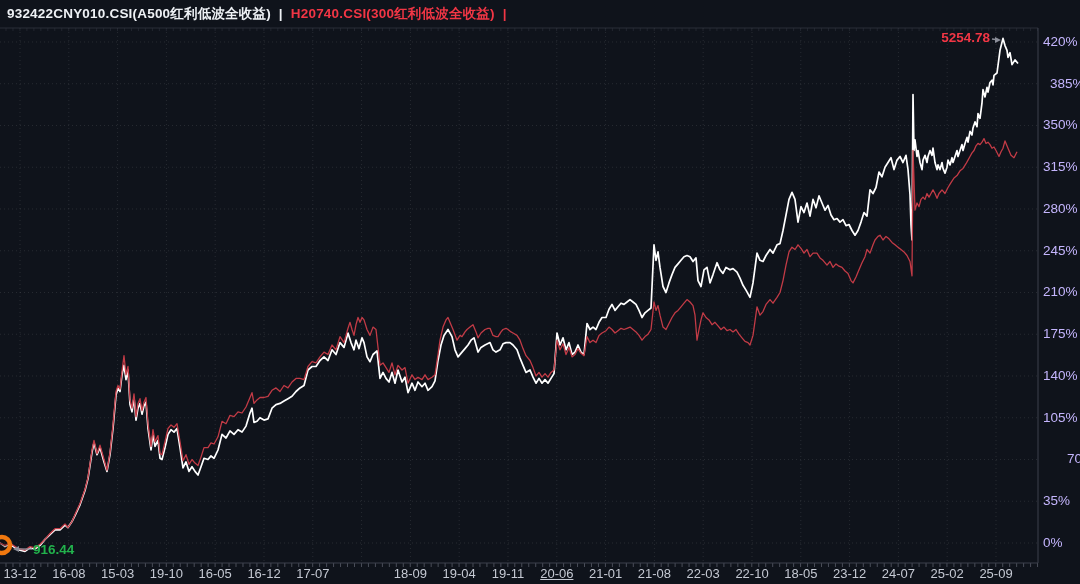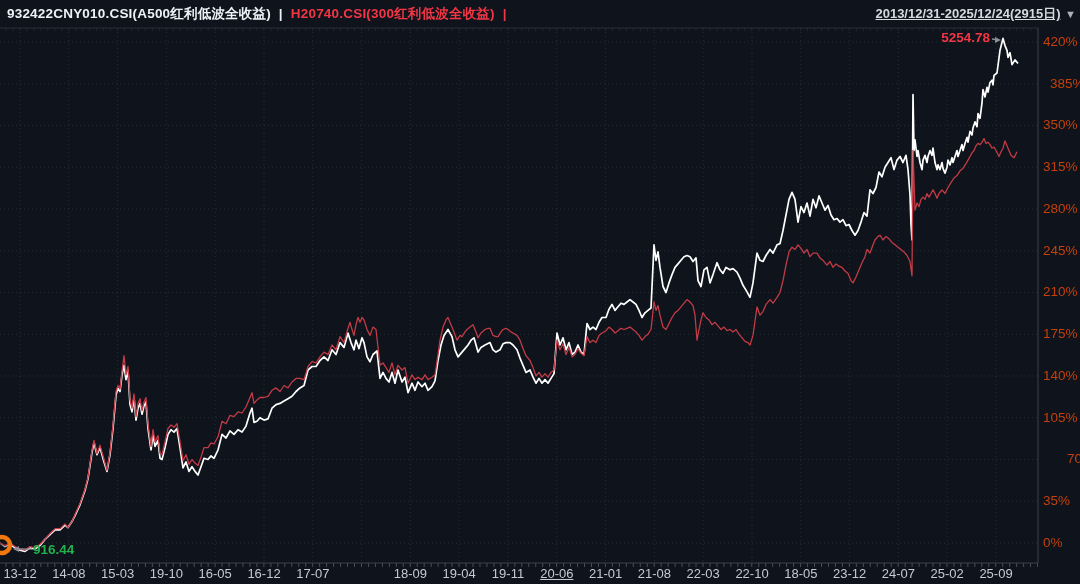--- a/index.html
+++ b/index.html
@@ -4,21 +4,21 @@
 <style>
   html,body{margin:0;padding:0;background:#0f131b;}
   #app{position:relative;width:1080px;height:584px;background:#0f131b;overflow:hidden;
        font-family:"Liberation Sans",sans-serif;-webkit-font-smoothing:antialiased;}
   #header{position:absolute;left:0;top:0;width:1080px;height:28px;}
   #legend{position:absolute;left:7px;top:5px;font-size:13.5px;font-weight:700;letter-spacing:.2px;white-space:nowrap;}
   #range-control{position:absolute;right:4px;top:5px;font-size:13px;font-weight:700;color:#d6d9e0;cursor:pointer;white-space:nowrap;}
   #range-text{text-decoration:underline;}
   #range-caret{color:#aeb1bb;font-size:11px;margin-left:1px;}
   #plot-svg{position:absolute;left:0;top:0;}
-  .ylab{position:absolute;left:1043px;font-size:13.5px;color:#c2410c;line-height:16px;}
+  .ylab{position:absolute;left:1043px;font-size:13.5px;color:#c4b5fd;line-height:16px;}
   .xlab{position:absolute;top:566px;font-size:13px;color:#c5c9d3;transform:translateX(-50%);white-space:nowrap;}
   .anno{position:absolute;font-size:13.5px;font-weight:700;white-space:nowrap;}
 </style>
 </head>
 <body>
 
 <div id="app">
 
   <svg id="plot-svg" width="1080" height="584" viewBox="0 0 1080 584">
       <line x1="0" y1="543" x2="1038" y2="543" stroke="rgba(255,255,255,0.10)" stroke-width="1" stroke-dasharray="1,3"></line>
@@ -365,24 +365,20 @@
       <circle cx="2" cy="545" r="8" fill="rgba(20,10,5,0.3)" stroke="#f0780f" stroke-width="4.5"></circle>
     </svg>
 
   <div id="header">
     <div id="legend">
       <span id="lg0" style="color: rgb(238, 241, 245);">932422CNY010.CSI(A500红利低波全收益)</span>
       <span id="lg0sep" style="padding: 0px 4px; color: rgb(238, 241, 245);">|</span>
       <span id="lg1" style="color: rgb(242, 54, 69);">H20740.CSI(300红利低波全收益)</span>
       <span id="lg1sep" style="padding: 0px 4px; color: rgb(242, 54, 69);">|</span>
     </div>
-    <div id="range-control">
-      <span id="range-text">2013/12/31-2025/12/24(2915日)</span>
-      <span id="range-caret">▼</span>
-    </div>
   </div>
 
   <div class="anno" id="max-label" style="color: rgb(242, 54, 69); left: 930px; width: 60px; text-align: right; top: 30px;">5254.78</div>
   <div class="anno" id="min-label" style="color: rgb(34, 178, 76); left: 33px; top: 542px;">916.44</div>
 
   <div id="y-axis">
       <div class="ylab" style="top: 535px;">0%</div>
       <div class="ylab" style="top: 493.248px; text-align: center;">35%</div>
       <div class="ylab" style="top: 451.497px; margin-left: 24px;">70%</div>
       <div class="ylab" style="top: 409.745px;">105%</div>
@@ -391,21 +387,21 @@
       <div class="ylab" style="top: 284.491px;">210%</div>
       <div class="ylab" style="top: 242.739px;">245%</div>
       <div class="ylab" style="top: 200.988px;">280%</div>
       <div class="ylab" style="top: 159.236px;">315%</div>
       <div class="ylab" style="top: 117.485px;">350%</div>
       <div class="ylab" style="top: 75.7335px; margin-left: 7px;">385%</div>
       <div class="ylab" style="top: 33.982px;">420%</div>
     </div>
   <div id="x-axis">
       <div class="xlab" style="left: 20px;">13-12</div>
-      <div class="xlab" style="left: 68.8px;">14-08</div>
+      <div class="xlab" style="left: 68.8px;">16-08</div>
       <div class="xlab" style="left: 117.6px;">15-03</div>
       <div class="xlab" style="left: 166.4px;">19-10</div>
       <div class="xlab" style="left: 215.2px;">16-05</div>
       <div class="xlab" style="left: 264px;">16-12</div>
       <div class="xlab" style="left: 312.8px;">17-07</div>
       <div class="xlab" style="left: 361.6px; margin-top: 24px;">18-02</div>
       <div class="xlab" style="left: 410.4px;">18-09</div>
       <div class="xlab" style="left: 459.2px;">19-04</div>
       <div class="xlab" style="left: 508px;">19-11</div>
       <div class="xlab" style="left: 556.8px; text-decoration: underline;">20-06</div>

